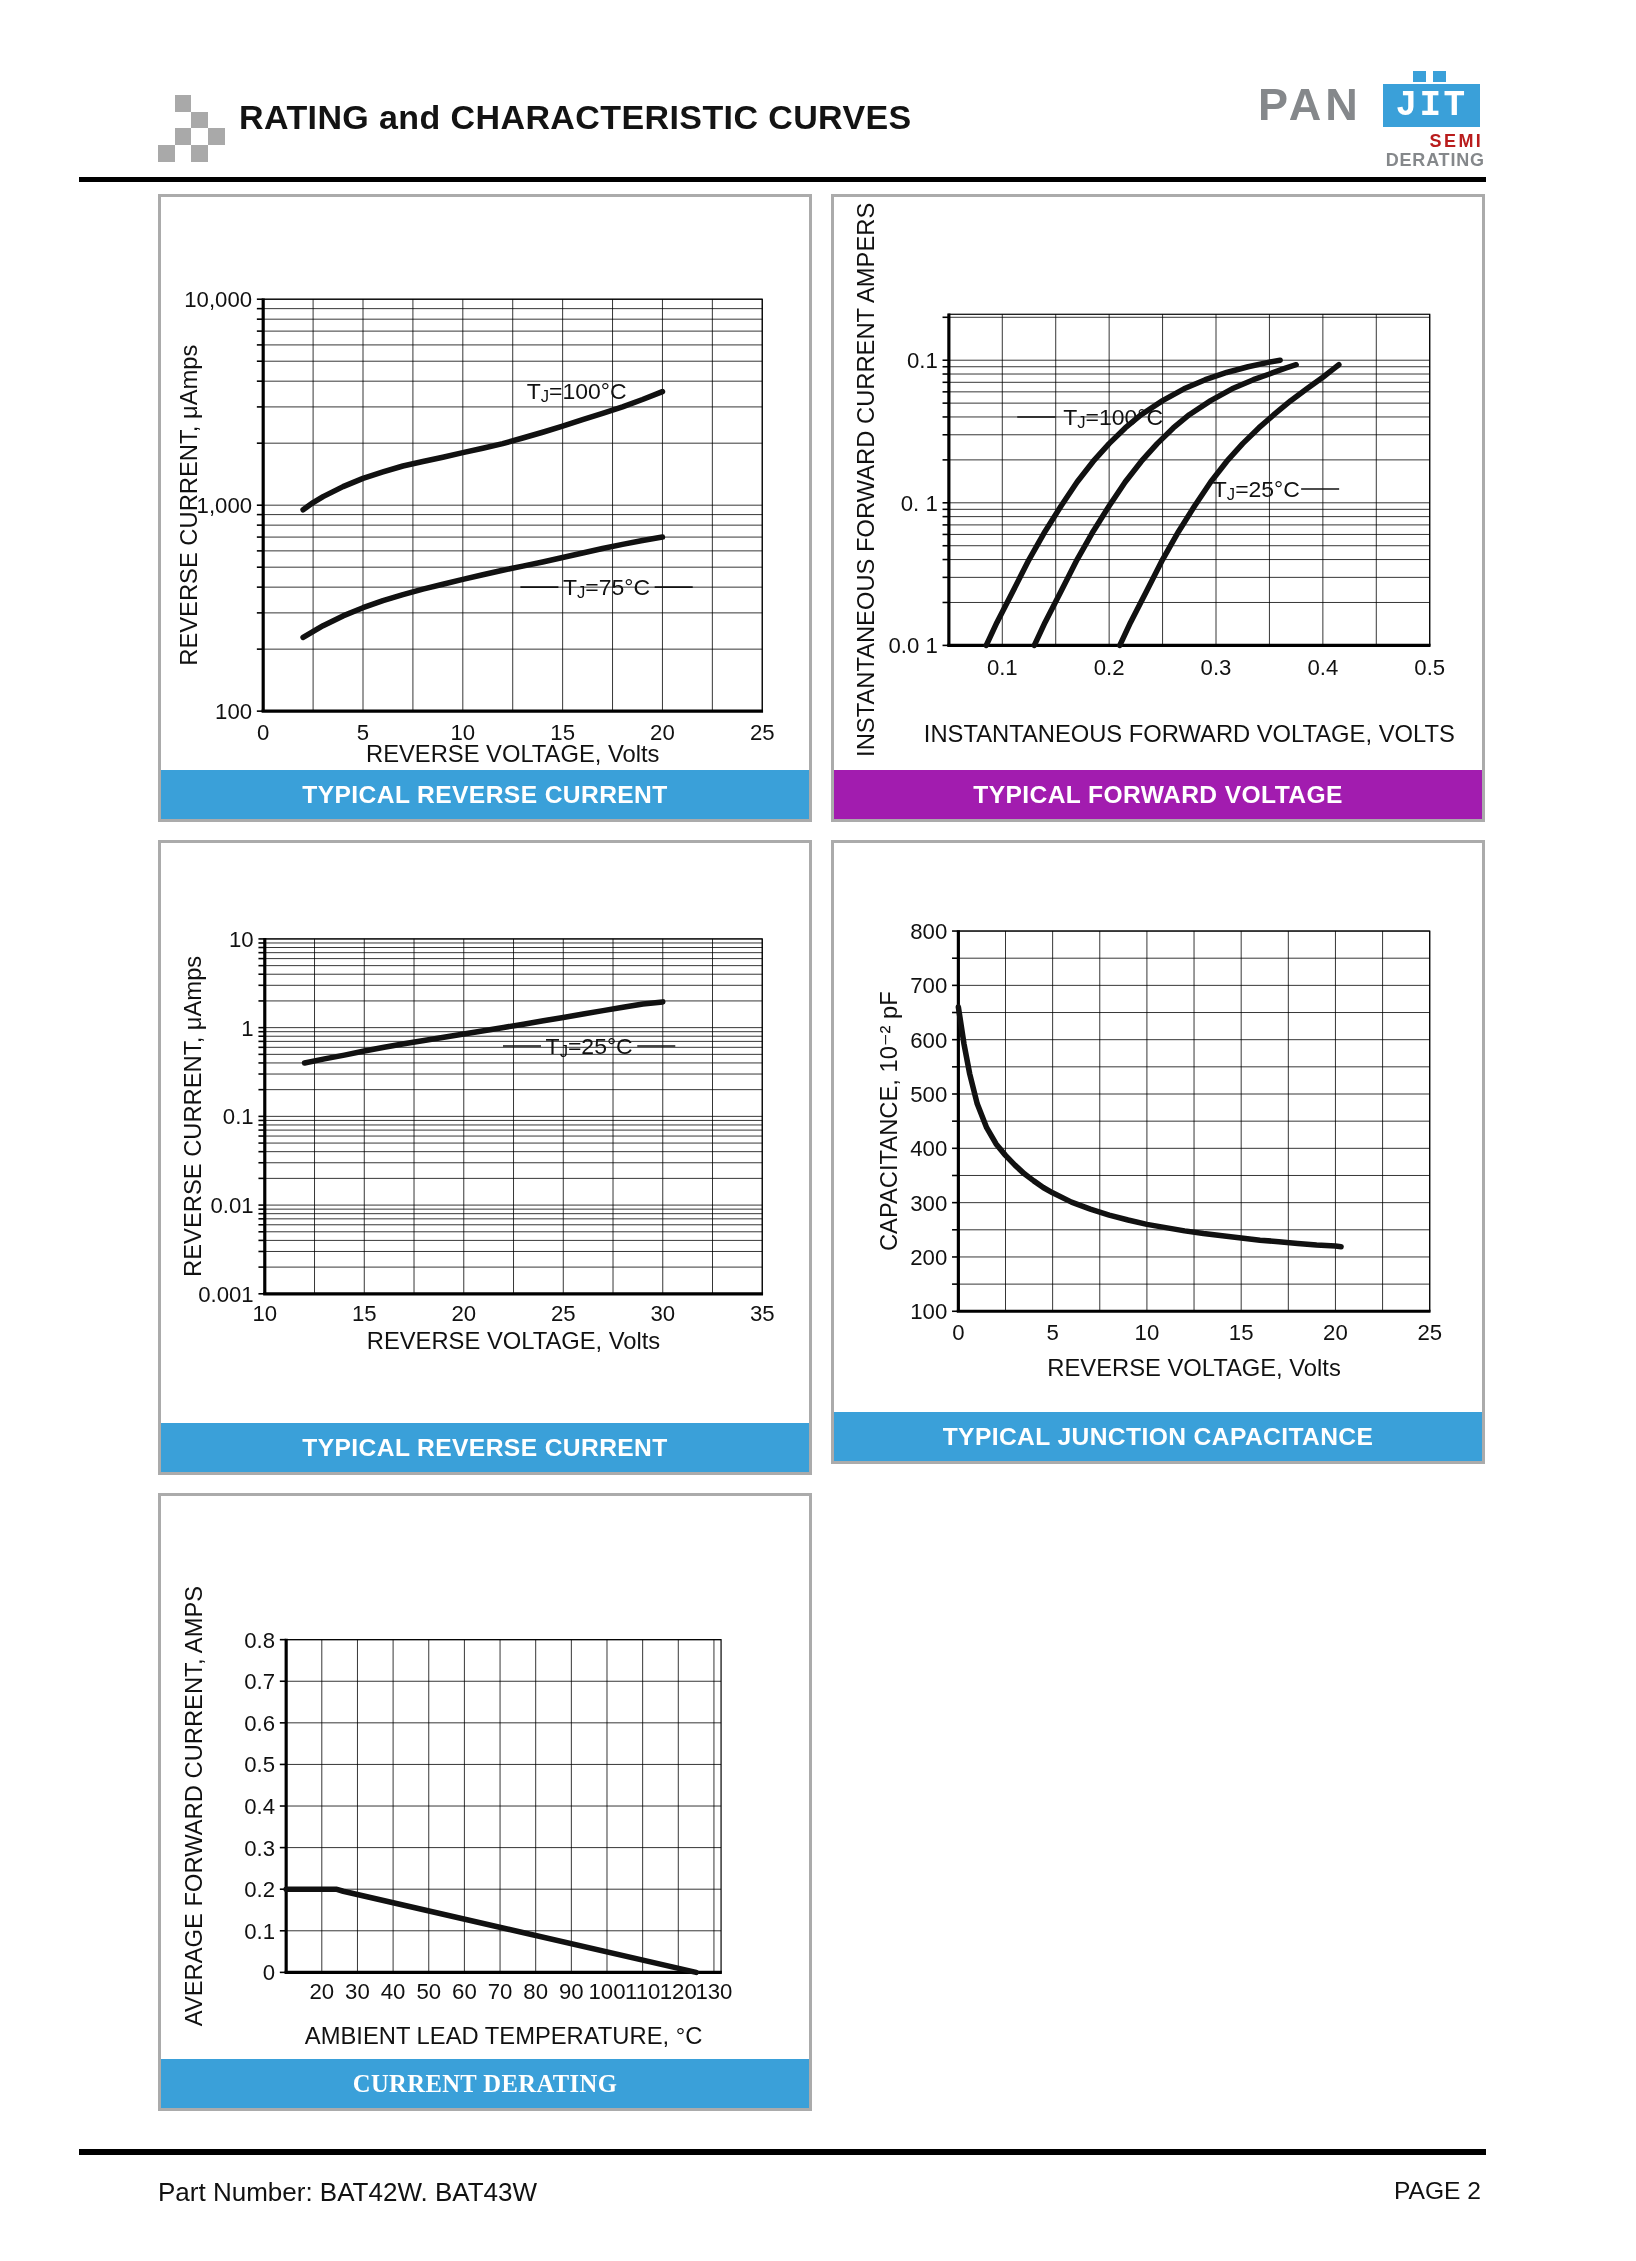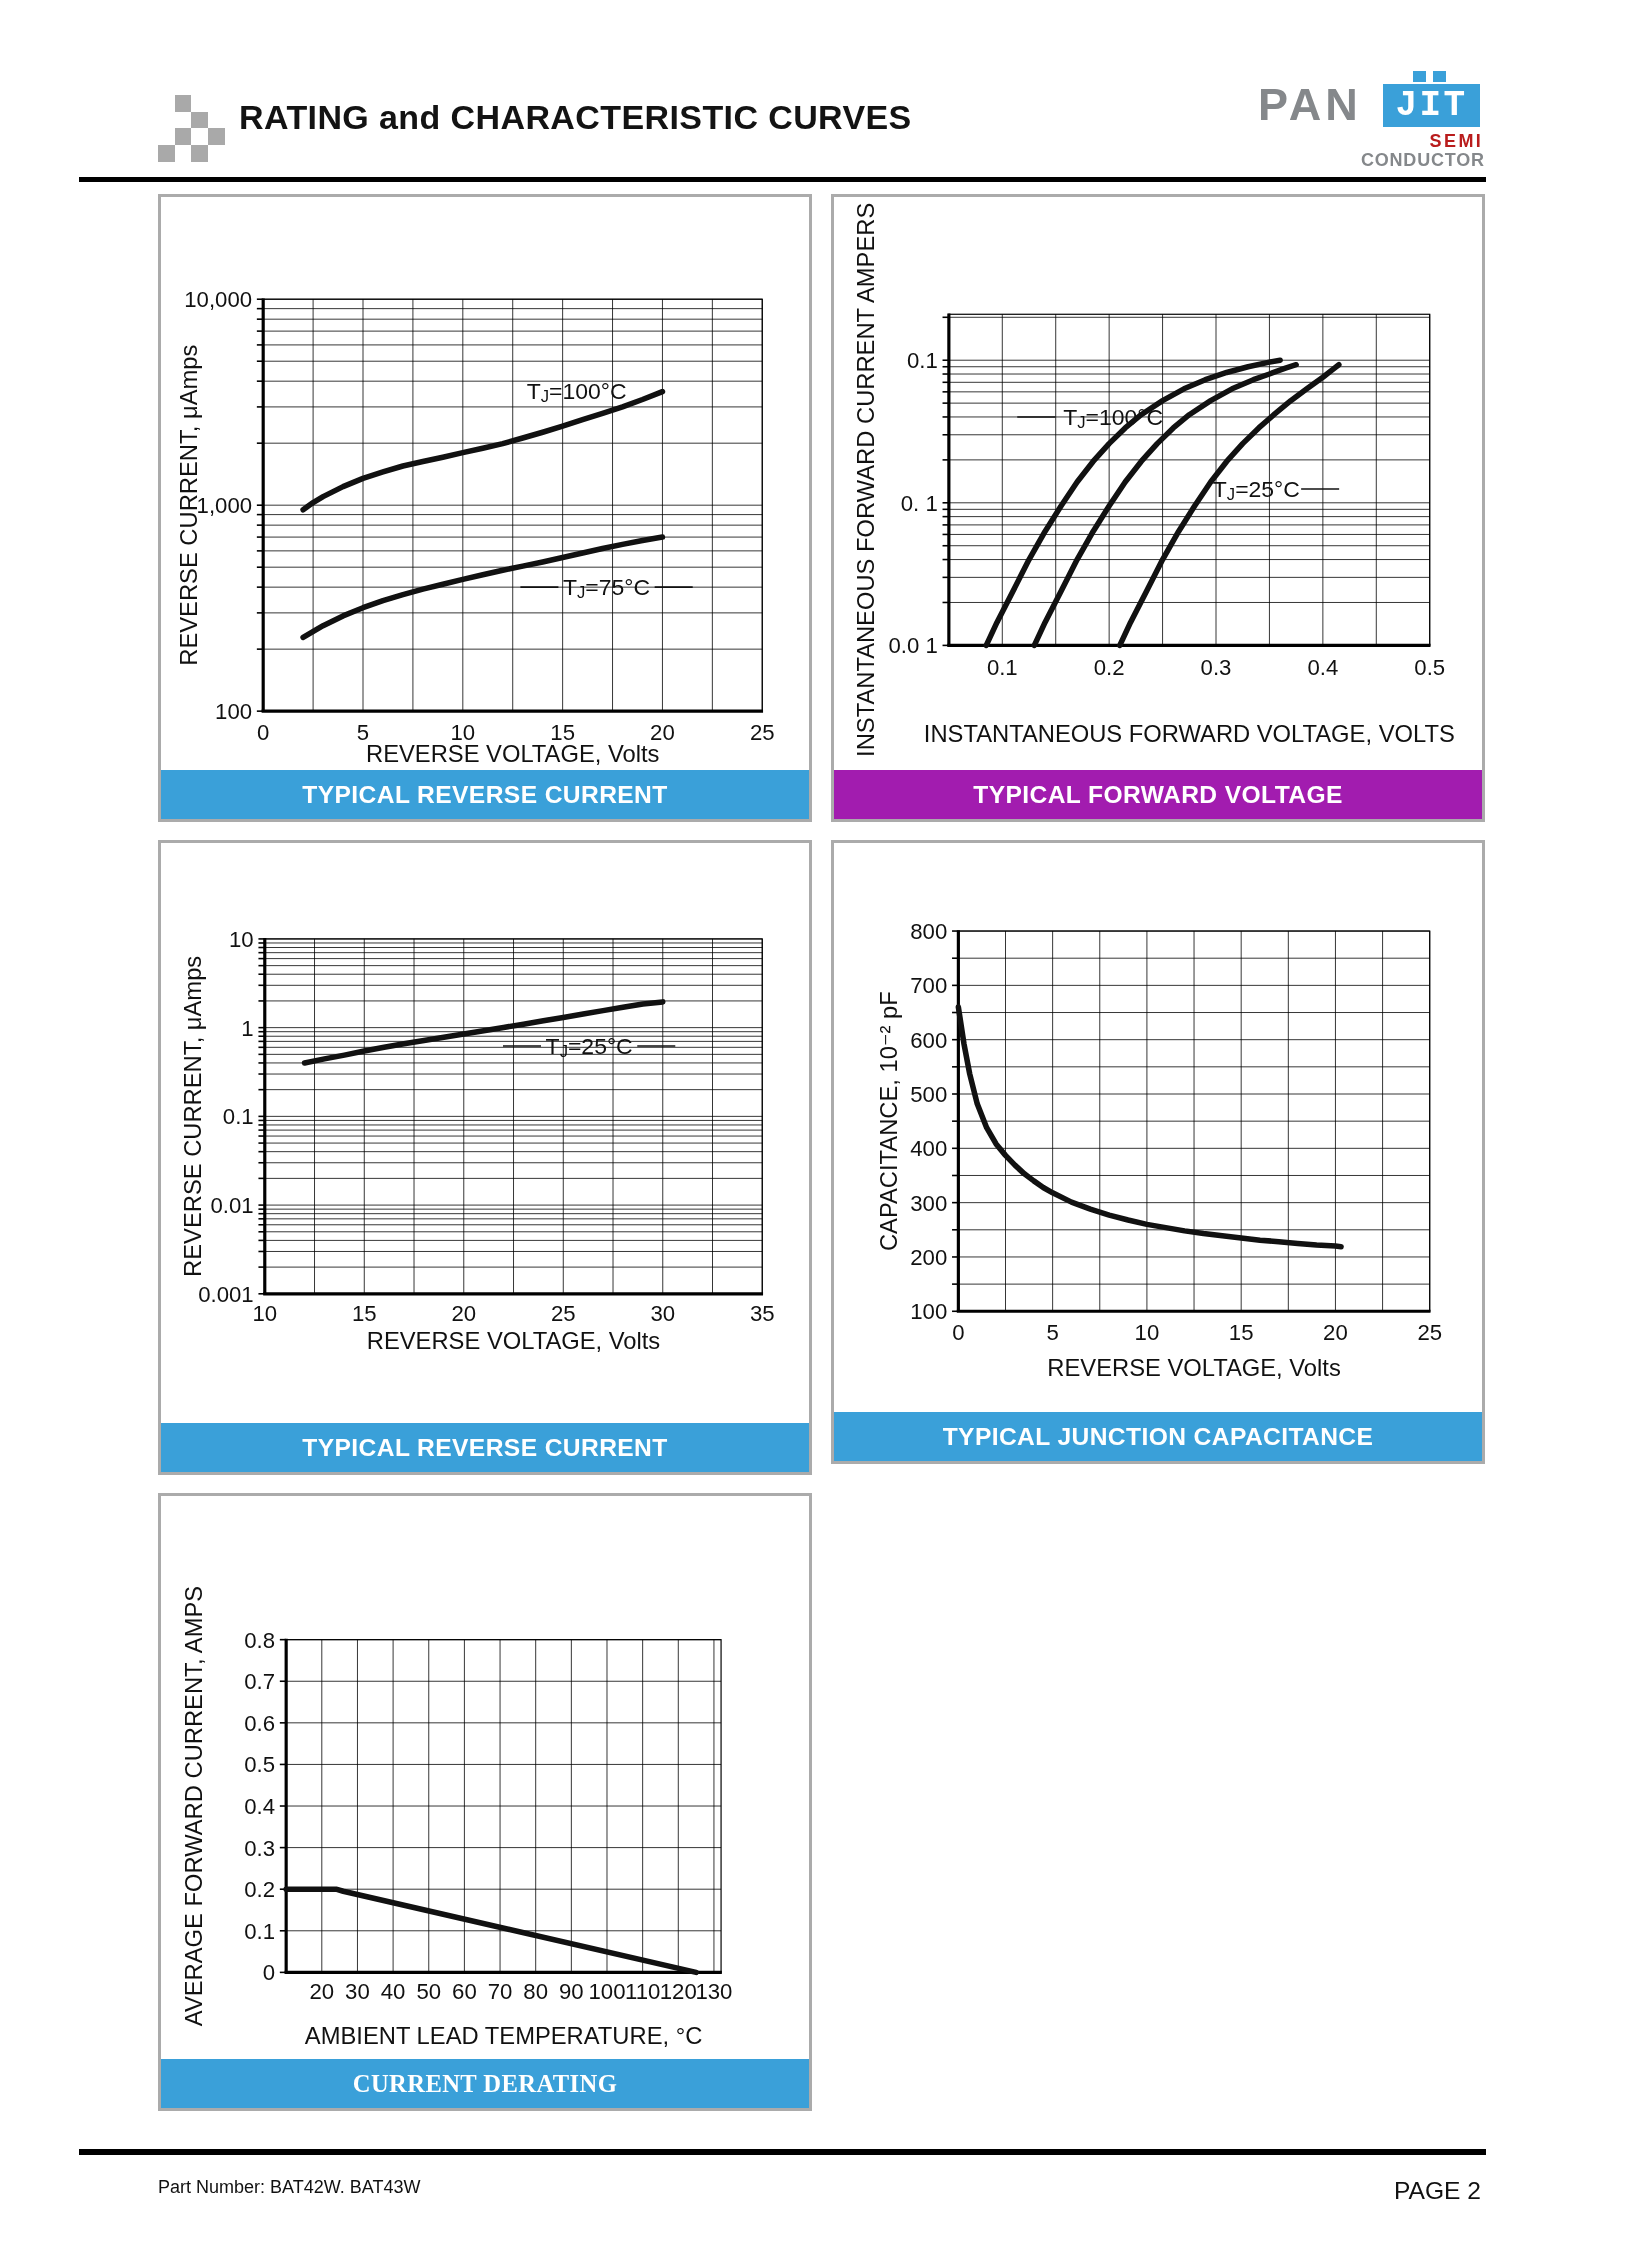--- a/index.html
+++ b/index.html
@@ -15,21 +15,21 @@
             font-size:36px;font-weight:bold;text-align:center;line-height:43px;letter-spacing:2.4px;}
   .logo-dot{position:absolute;top:-4.8px;width:12.7px;height:10.3px;}
   .logo-semi{position:absolute;right:4.8px;top:55px;font-size:18px;font-weight:bold;color:#b91c1c;letter-spacing:2.4px;}
   .logo-cond{position:absolute;right:3.2px;top:74px;font-size:18px;font-weight:bold;color:#85888B;letter-spacing:0.8px;}
   .panel{position:absolute;border:3.2px solid #ABABAB;background:#fff;box-sizing:border-box;}
   .chart{position:absolute;left:0;top:0;right:0;bottom:49px;}
   .chart svg{position:absolute;left:0;top:0;}
   .bar{position:absolute;left:0;right:0;bottom:0;height:49px;color:#fff;font-weight:bold;
        font-size:24.6px;display:flex;align-items:center;justify-content:center;letter-spacing:0.4px;}
   .frule{position:absolute;left:79px;top:2149px;width:1407px;height:5.5px;background:#000;}
-  .partnum{position:absolute;left:158px;top:2177px;font-size:18px;color:#111;}
+  .partnum{position:absolute;left:158px;top:2177px;font-size:26px;color:#111;}
   .pagenum{position:absolute;left:1291px;top:2177px;width:190px;text-align:right;font-size:24.6px;color:#111;}
 </style>
 </head>
 <body>
 
 <div class="page">
 
   <div class="checker">
     <div class="sq" style="left:16.6px;top:0"></div>
     <div class="sq" style="left:33px;top:16.6px"></div>
@@ -39,21 +39,21 @@
     <div class="sq" style="left:33px;top:50px"></div>
   </div>
   <div class="htitle">RATING and CHARACTERISTIC CURVES</div>
 
   <div class="logo">
     <span class="logo-pan">PAN</span>
     <span class="logo-jit" style="background: rgb(58, 160, 217); font-family: Liberation Mono, monospace;">JIT</span>
     <span class="logo-dot" style="left: 155px; background: rgb(58, 160, 217);"></span>
     <span class="logo-dot" style="left: 175px; background: rgb(58, 160, 217);"></span>
     <div class="logo-semi">SEMI</div>
-    <div class="logo-cond">CONDUCTOR</div>
+    <div class="logo-cond">DERATING</div>
   </div>
   <div class="hrule"></div>
 
   <div class="panel" style="left:158px;top:194px;width:654px;height:628px">
     <div class="chart">
         <svg width="648" height="572" viewBox="0 0 818 722">
           <g stroke="#000000" stroke-width="1">
             <line x1="129" y1="129" x2="129" y2="649"></line>
             <line x1="192" y1="129" x2="192" y2="649"></line>
             <line x1="255" y1="129" x2="255" y2="649"></line>

